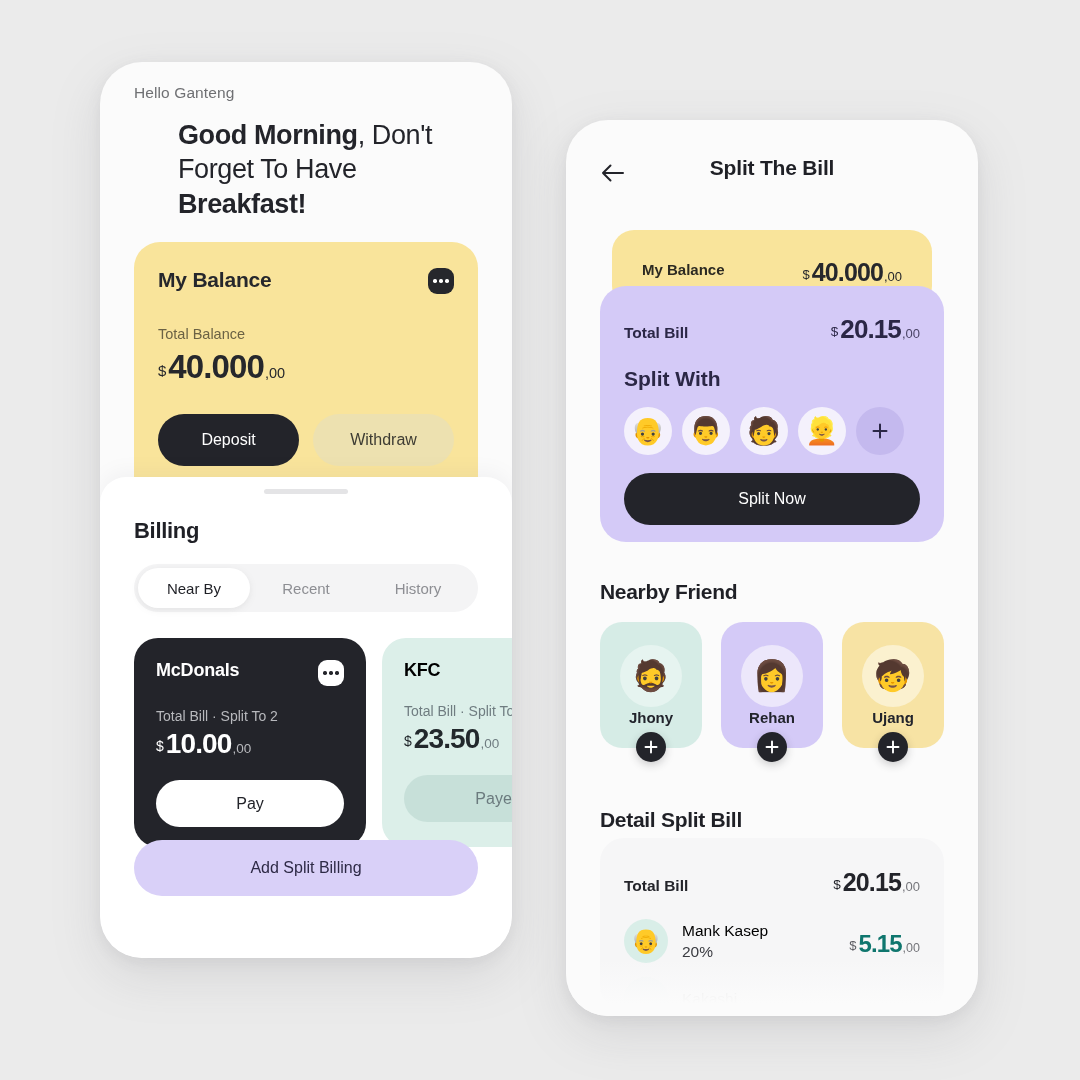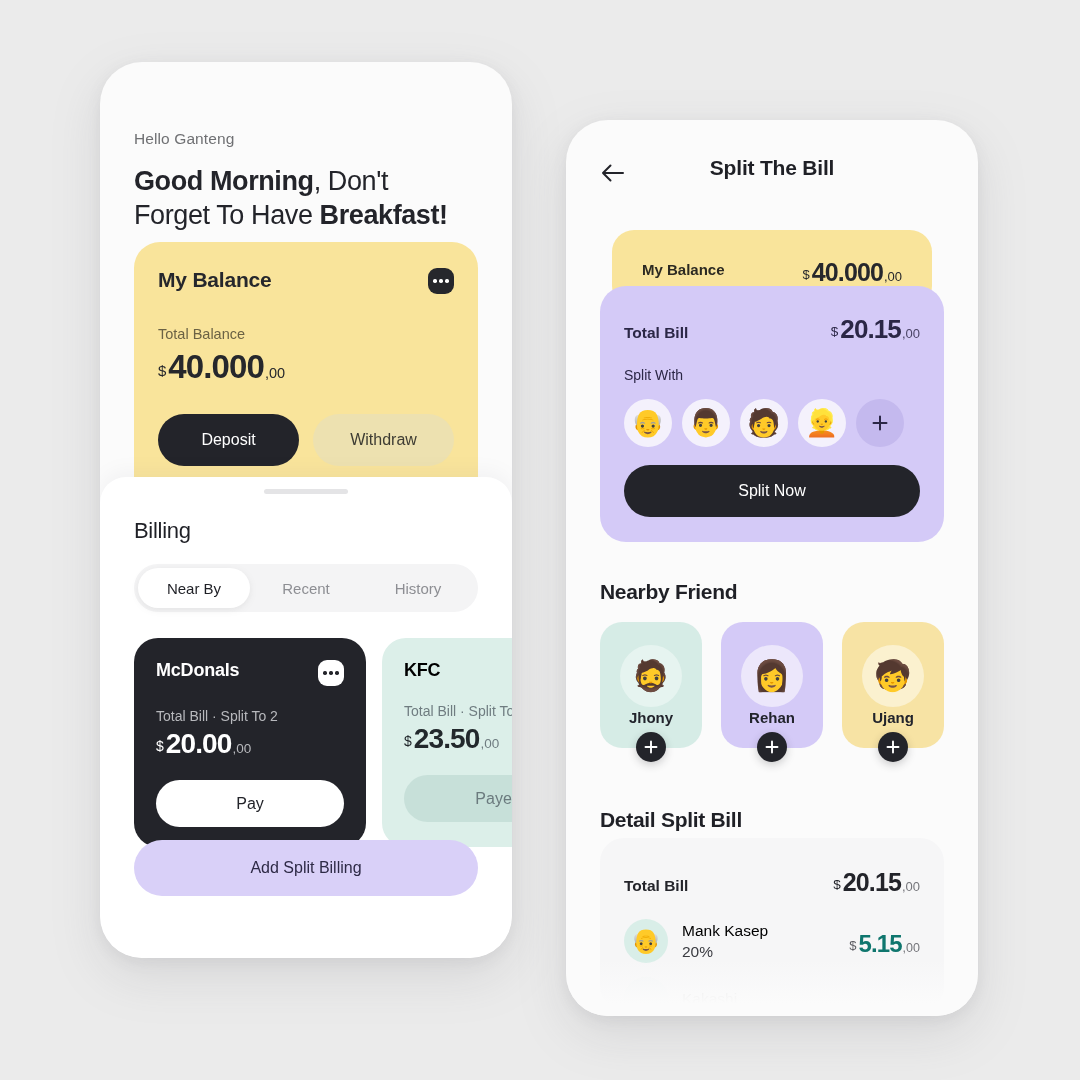--- a/index.html
+++ b/index.html
@@ -36,36 +36,37 @@
 
   #phone-split {
     left: 566px;
     top: 120px;
     width: 412px;
     height: 896px;
   }
 
   
   .home-top {
-    padding: 68px 34px 0 34px;
+    padding: 22px 34px 0 34px;
   }
 
   .greeting-small {
     font-size: 15.5px;
     color: #6f7073;
     letter-spacing: 0.1px;
   }
 
   .greeting-big {
     margin-top: 16px;
     font-size: 27px;
     line-height: 1.27;
     color: #23242a;
     letter-spacing: -0.4px;
     font-weight: 400;
+    margin-left: 44px;
   }
   .greeting-big b { font-weight: 700; }
 
   
   .balance-card {
     position: absolute;
     left: 34px;
     top: 180px;
     width: 344px;
     height: 300px;
@@ -172,21 +173,21 @@
     width: 84px;
     height: 5px;
     border-radius: 3px;
     background: #e4e4e6;
     margin: 12px auto 0 auto;
   }
 
   .sheet-title {
     margin-top: 24px;
     font-size: 22px;
-    font-weight: 400;
+    font-weight: 700;
     color: #1f2026;
     letter-spacing: -0.3px;
   }
 
   
   .tabs {
     margin-top: 20px;
     height: 48px;
     border-radius: 24px;
     background: #f4f4f5;
@@ -384,22 +385,22 @@
     font-size: 15.5px;
     font-weight: 700;
     color: #2b2746;
   }
   .split-card .amount-main { font-size: 26px; color: #2b2746; }
   .split-card .amount-cur { font-size: 13.5px; color: #2b2746; }
   .split-card .amount-dec { font-size: 13px; color: #4a4466; }
 
   .split-with-label {
     margin-top: 22px;
-    font-size: 14px;
-    font-weight: 400;
+    font-size: 21px;
+    font-weight: 700;
     color: #2b2746;
   }
 
   .avatar-row {
     margin-top: 16px;
     display: flex;
     gap: 10px;
     align-items: center;
   }
   .avatar-circle {
@@ -641,21 +642,21 @@
           <div class="bill-name">McDonals</div>
           <div class="dots-btn-light">
             <i></i>
               <i></i>
               <i></i>
           </div>
         </div>
         <div class="bill-meta">Total Bill  ·  Split To 2</div>
         <div class="bill-amount">
           <span class="amount-cur">$</span>
-          <span class="amount-main">20.00</span>
+          <span class="amount-main">10.00</span>
           <span class="amount-dec">,00</span>
         </div>
         <button class="bill-btn btn-pay">Pay</button>
       </div>
 
       <div class="bill-card bill-mint">
         <div class="bill-head">
           <div class="bill-name">KFC</div>
         </div>
         <div class="bill-meta">Total Bill  ·  Split To 3</div>

